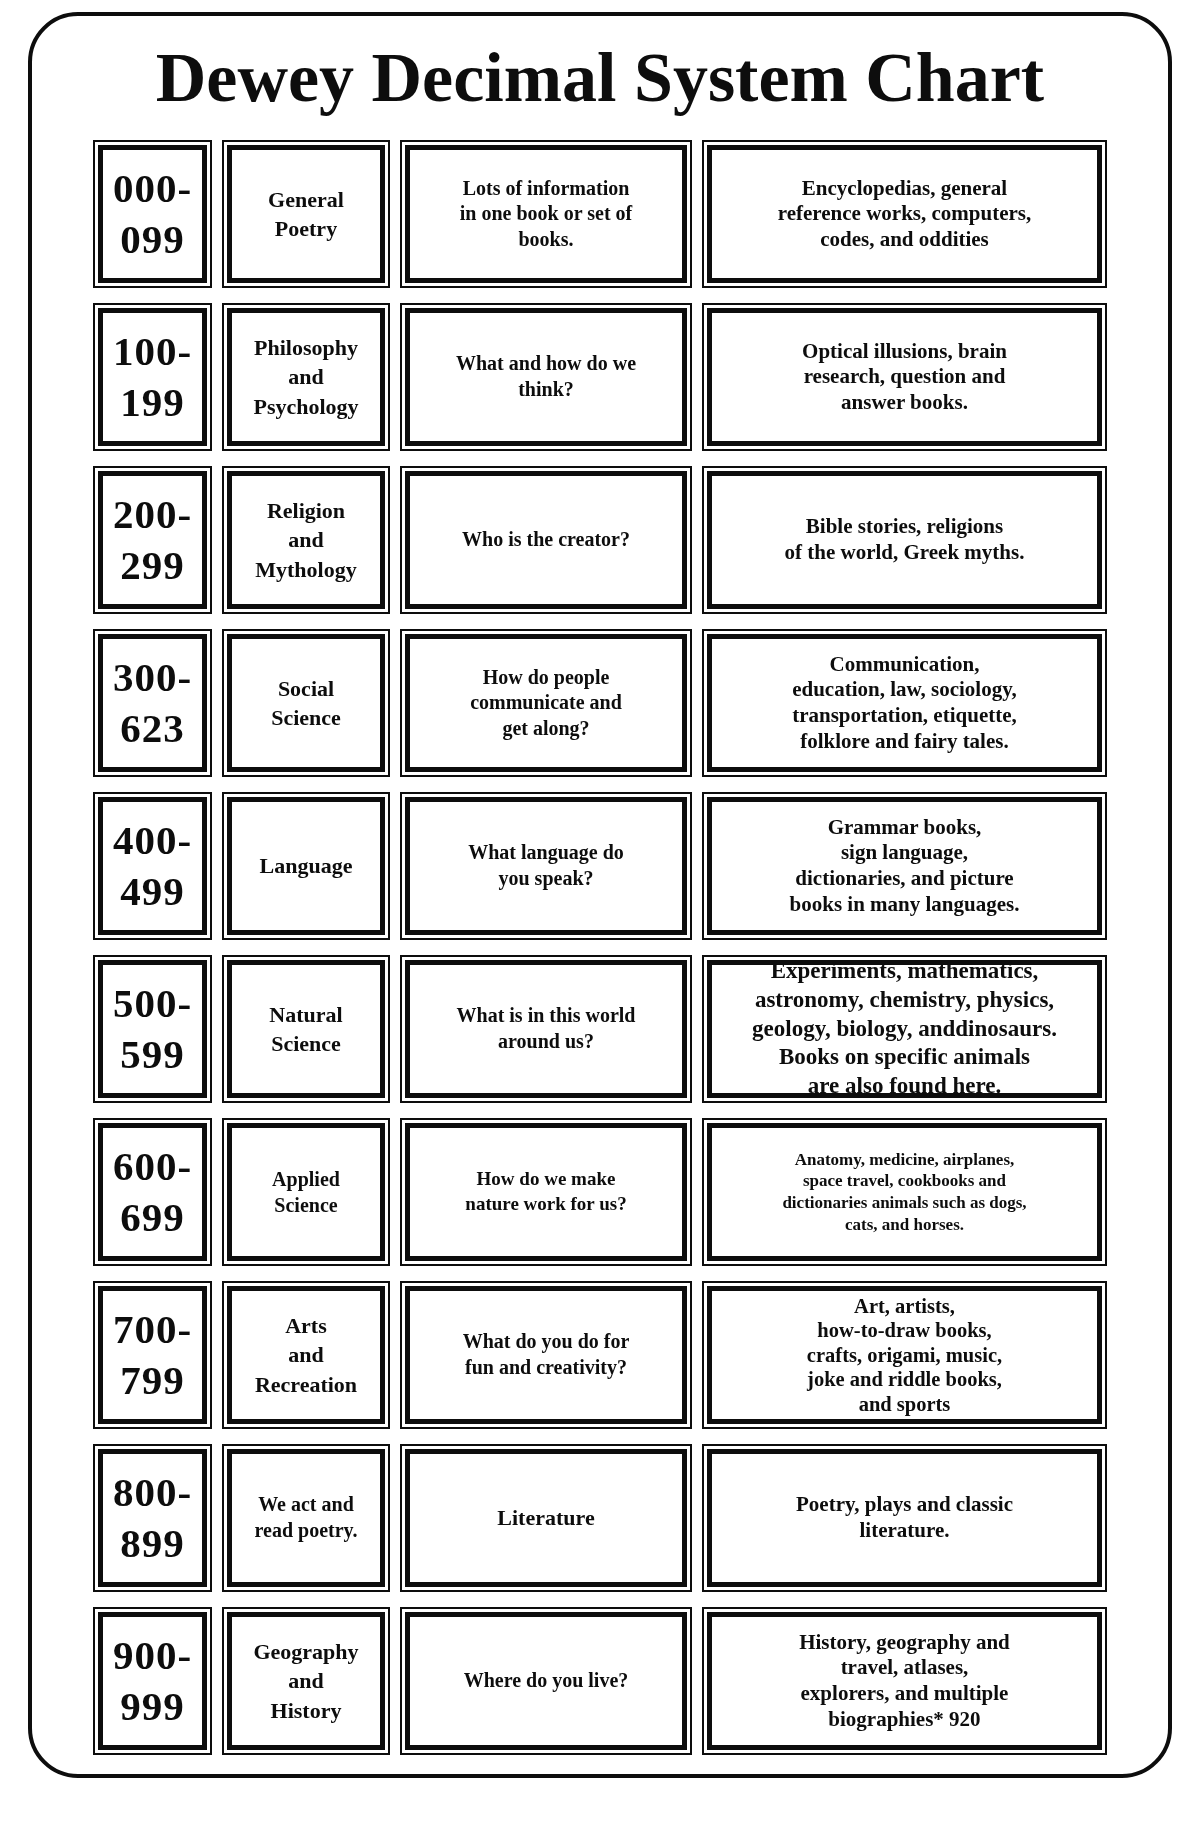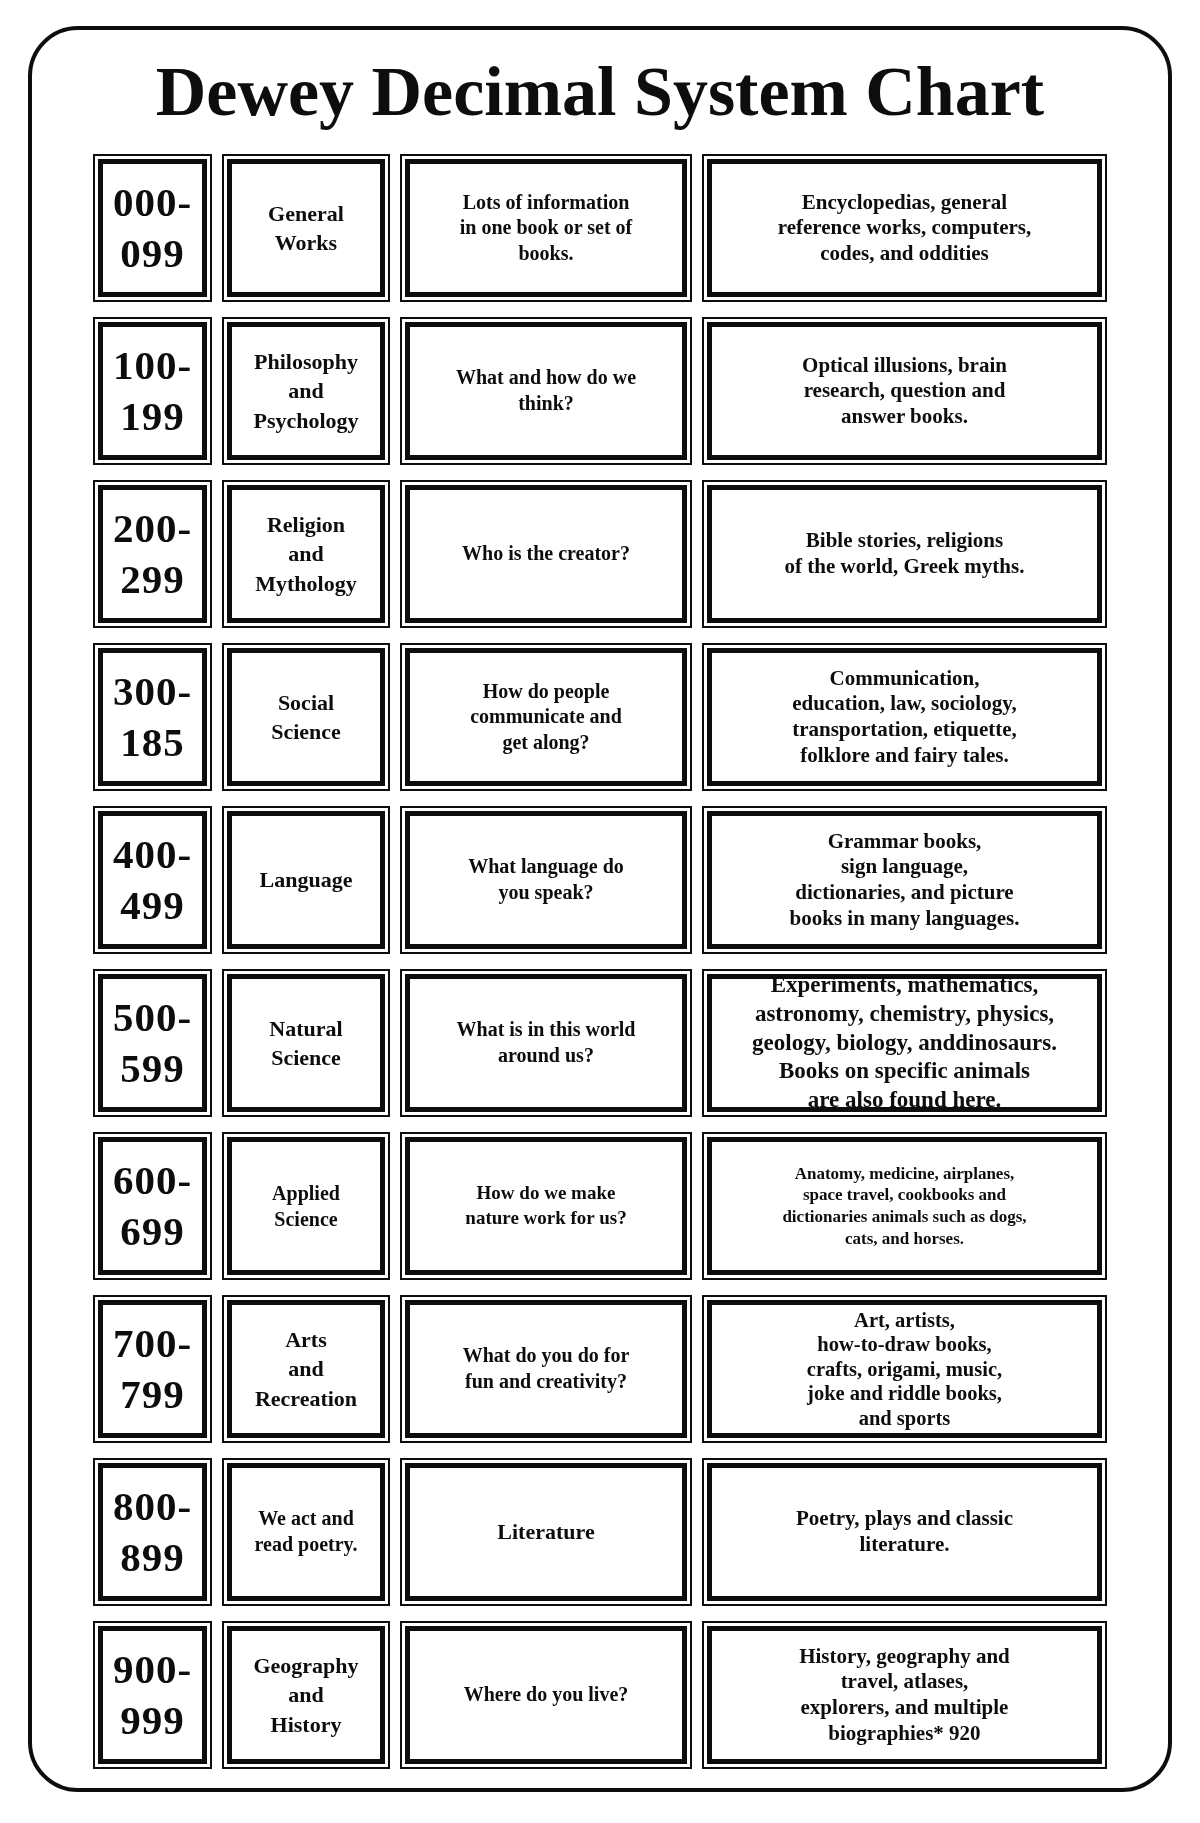--- a/index.html
+++ b/index.html
@@ -6,21 +6,21 @@
   html, body { background: #ffffff; }
   body {
     width: 1200px;
     height: 1823px;
     position: relative;
     font-family: "Liberation Serif", "DejaVu Serif", serif;
     color: #0d0d0d;
   }
   .frame {
     position: absolute;
-    left: 28px; top: 26px;
+    left: 28px; top: 12px;
     width: 1144px; height: 1766px;
     border: 4px solid #0d0d0d;
     border-radius: 50px;
     background: #ffffff;
   }
   .page-title {
     margin-top: 22px;
     text-align: center;
     font-size: 70px;
     font-weight: 700;
@@ -75,21 +75,21 @@
 
     <div class="cell range">
         <div class="cell-inner">
           <span class="txt">000-
 099</span>
         </div>
       </div>
     <div class="cell cat">
         <div class="cell-inner">
           <span class="txt">General
-Works</span>
+Poetry</span>
         </div>
       </div>
     <div class="cell quest">
         <div class="cell-inner">
           <span class="txt">Lots of information
 in one book or set of
 books.</span>
         </div>
       </div>
     <div class="cell exam">
@@ -148,21 +148,21 @@
     <div class="cell exam">
         <div class="cell-inner">
           <span class="txt">Bible stories, religions
 of the world, Greek myths.</span>
         </div>
       </div>
 
     <div class="cell range">
         <div class="cell-inner">
           <span class="txt">300-
-185</span>
+623</span>
         </div>
       </div>
     <div class="cell cat">
         <div class="cell-inner">
           <span class="txt">Social
 Science</span>
         </div>
       </div>
     <div class="cell quest">
         <div class="cell-inner">

